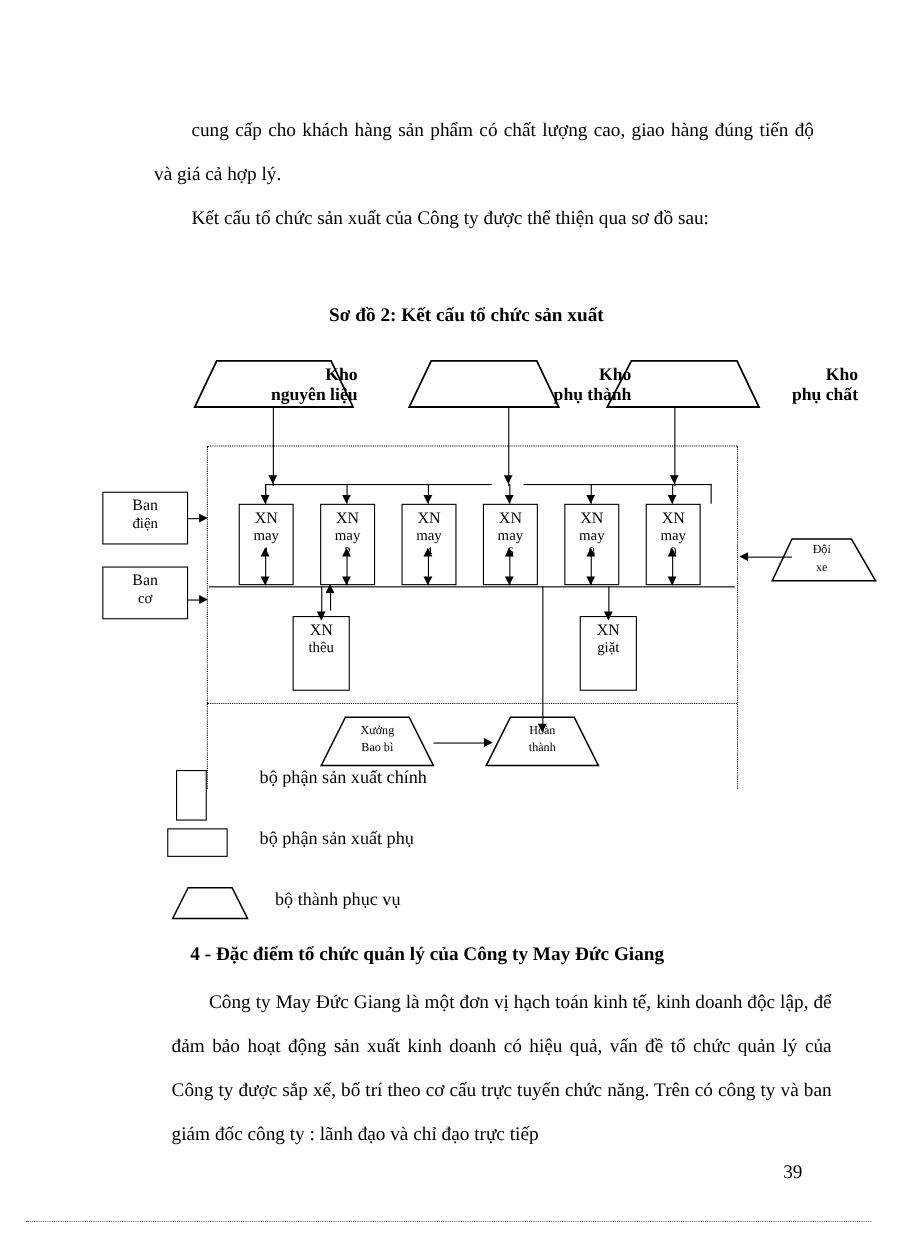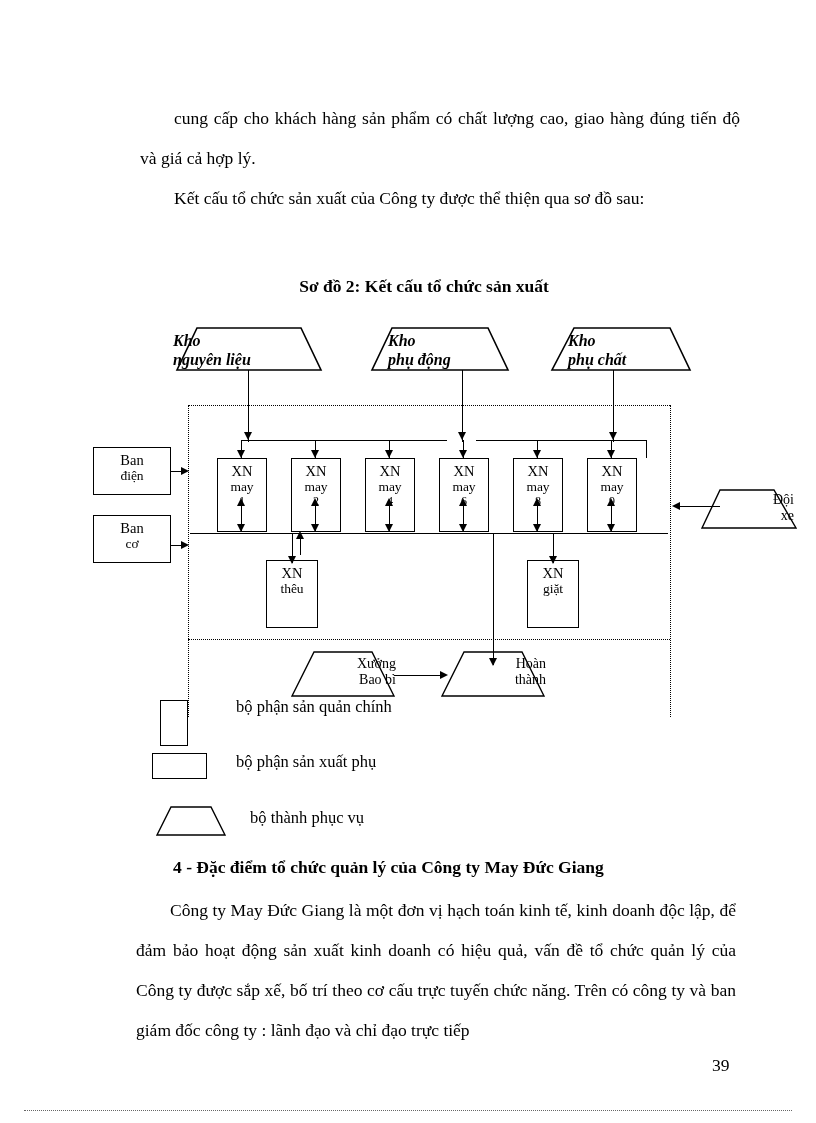--- a/index.html
+++ b/index.html
@@ -65,31 +65,30 @@
     font-size: 13.5px;
     line-height: 15px;
     padding-top: 5px;
   }
   .box .l1 { display:block; font-size: 14.5px; }
   .box .l2 { display:block; font-size: 13.5px; }
   .box .l3 { display:block; font-size: 12px; }
 
   .trap-label {
     position: absolute;
-    text-align: left;
+    text-align: right;
     font-weight: bold;
     font-size: 16px;
     line-height: 19px;
     z-index: 4;
-    font-style: italic;
   }
   .trap-label-plain {
     position: absolute;
-    text-align: right;
-    font-size: 14px;
+    text-align: center;
+    font-size: 11px;
     line-height: 16px;
     z-index: 4;
   }
 
   .hline {
     position: absolute;
     height: 0;
     border-top: 1.3px solid #000;
   }
   .vline {
@@ -172,21 +171,21 @@
     <div class="trap-label" style="left:173px; top:331px; width:152px;">
       <span>Kho</span><br>
       <span>nguyên liệu</span>
     </div>
 
     <svg class="shape" style="left:370px; top:326px;" width="140" height="46" viewBox="0 0 140 46">
       <polygon points="22,2 118,2 138,44 2,44" fill="#fff" stroke="#000" stroke-width="1.6"></polygon>
     </svg>
     <div class="trap-label" style="left:388px; top:331px; width:186px;">
       <span>Kho</span><br>
-      <span>phụ động</span>
+      <span>phụ thành</span>
     </div>
 
     <svg class="shape" style="left:550px; top:326px;" width="142" height="46" viewBox="0 0 142 46">
       <polygon points="24,2 120,2 140,44 2,44" fill="#fff" stroke="#000" stroke-width="1.6"></polygon>
     </svg>
     <div class="trap-label" style="left:568px; top:331px; width:212px;">
       <span>Kho</span><br>
       <span>phụ chất</span>
     </div>
 
@@ -331,35 +330,35 @@
       <span>thành</span>
     </div>
 
     <div class="hline" style="left:394px; top:675px; width:52px;"></div>
     <div class="arrow-right" style="left:440px; top:671px;"></div>
 
     <div class="vline" style="left:493px; top:533px; height:132px;"></div>
     <div class="arrow-down" style="left:489px; top:658px;"></div>
 
     <div class="box" style="left:160px; top:700px; width:28px; height:46px; padding-top:0;"></div>
-    <div class="legend-text" style="left:236px; top:697px;">bộ phận sản quản chính</div>
+    <div class="legend-text" style="left:236px; top:697px;">bộ phận sản xuất chính</div>
 
     <div class="box" style="left:152px; top:753px; width:55px; height:26px; padding-top:0;"></div>
     <div class="legend-text" style="left:236px; top:752px;">bộ phận sản xuất phụ</div>
 
     <svg class="shape" style="left:155px; top:805px;" width="72" height="32" viewBox="0 0 72 32">
       <polygon points="16,2 56,2 70,30 2,30" fill="#fff" stroke="#000" stroke-width="1.4"></polygon>
     </svg>
     <div class="legend-text" style="left:250px; top:808px;">bộ thành phục vụ</div>
 
   </div>
 
   <div class="heading" style="left:173px; top:857px;">4 - Đặc điểm tổ chức quản lý của Công ty May Đức Giang</div>
 
-  <div class="para" style="left:136px; top:890px; width:600px;font-family:Liberation Serif, serif;">
+  <div class="para" style="left:156px; top:890px; width:600px;font-family:Liberation Serif, serif;">
     <span class="indent"></span><span>Công ty May Đức Giang là một đơn vị hạch toán kinh tế, kinh doanh độc lập, để đảm bảo hoạt động sản xuất kinh doanh có hiệu quả, vấn đề tổ chức quản lý của Công ty được sắp xế, bố trí theo cơ cấu trực tuyến chức năng. Trên có công ty và ban giám đốc công ty : lãnh đạo và chỉ đạo trực tiếp</span>
   </div>
 
   <div class="pagenum" style="left:712px; top:1055px;">39</div>
 
   <div class="footer-rule"></div>
 
 </div>
 
 </body></html>

